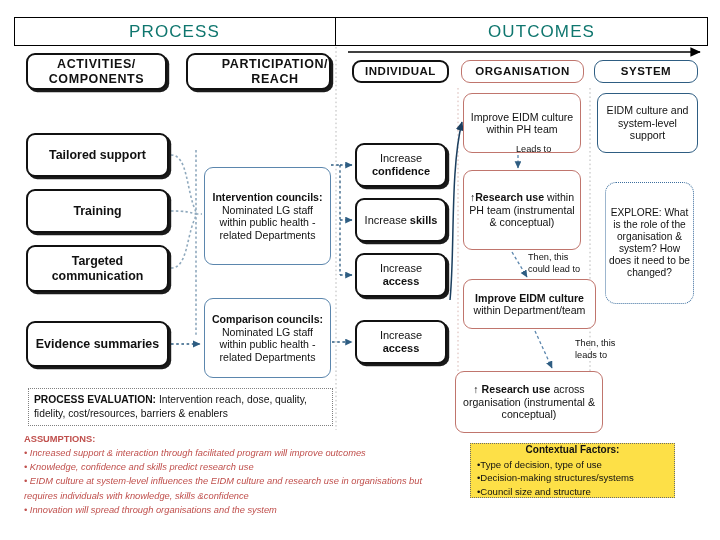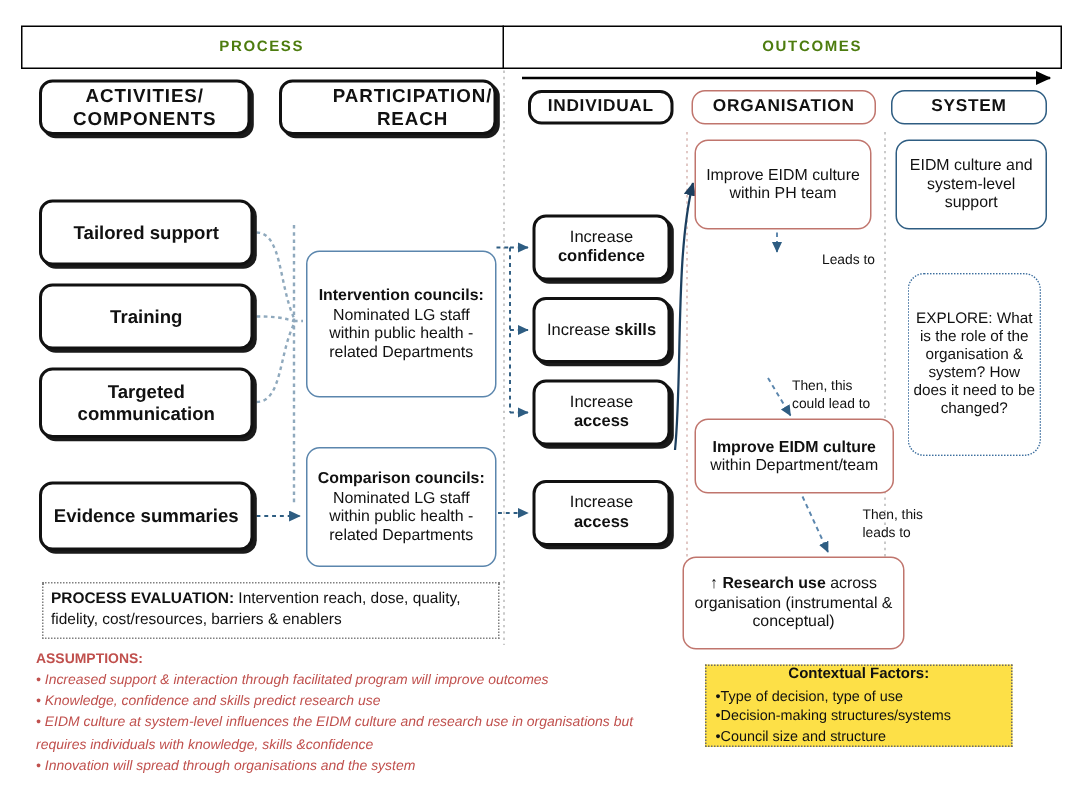--- a/index.html
+++ b/index.html
@@ -4,21 +4,21 @@
 <style>
   html,body{margin:0;padding:0;background:#ffffff;}
   body{width:720px;height:540px;position:relative;overflow:hidden;
        font-family:"Liberation Sans","DejaVu Sans",sans-serif;color:#111;}
   #canvas{position:absolute;left:0;top:0;width:720px;height:540px;}
   .abs{position:absolute;box-sizing:border-box;}
 
   
   .hdr-band{left:14px;top:17px;width:694px;height:29px;border:1.5px solid #000;background:#fff;}
   .hdr-cell{display:flex;align-items:center;justify-content:center;
-            font-weight:bold;font-size:10px;letter-spacing:1.1px;color:#4d7c0f;}
+            font-weight:normal;font-size:17px;letter-spacing:1.1px;color:#0f766e;}
   .hdr-left{left:14px;top:17px;width:321px;height:29px;}
   .hdr-right{left:335px;top:17px;width:373px;height:29px;padding-left:40px;}
   .hdr-split{left:335px;top:17px;width:0;height:29px;border-left:1.5px solid #000;}
 
   
   .rbox{display:flex;align-items:center;justify-content:center;text-align:center;
         border-radius:9px;background:#fff;line-height:1.18;}
   .blk{border:2.2px solid #111;box-shadow:2.2px 2.2px 0 #1a1a1a;}
   .blk-ns{border:2.2px solid #111;}
   .red{border:1.6px solid #c0756d;}
@@ -76,21 +76,21 @@
   .b-eidmsys{left:597px;top:93px;width:101px;height:60px;font-size:10.6px;padding:3px 5px;}
   .b-explore{left:605px;top:182px;width:89px;height:122px;border:1.6px dotted #3c6e9e;
              border-radius:11px;font-size:10.2px;padding:4px 3px;}
 
   .ctxbox{left:470px;top:443px;width:205px;height:55px;border:1.3px dotted #6b6b6b;
           font-size:9.6px;line-height:1.38;padding:4px 6px;text-align:left;
           display:flex;flex-direction:column;justify-content:center;background:#fde047;}
   .ctxbox .ttl{font-weight:bold;text-align:center;font-size:10px;margin-bottom:1px;}
 
   .lbl{font-size:9.2px;color:#111;line-height:1.25;}
-  .lbl-leads{left:516px;top:168px;width:60px;margin-left:32px;}
+  .lbl-leads{left:516px;top:144px;width:60px;}
   .lbl-then1{left:528px;top:252px;width:62px;text-align:left;}
   .lbl-then2{left:575px;top:338px;width:64px;text-align:left;}
 </style>
 </head>
 <body>
 
 <div id="canvas">
 
   <svg class="abs" style="left:0;top:0;width:720px;height:540px;">
     <defs>
@@ -181,20 +181,23 @@
   </div>
   <div class="abs rbox blk b-acc1">
     <div><span>Increase </span><br><b>access</b></div>
   </div>
   <div class="abs rbox blk b-acc2">
     <div><span>Increase </span><br><b>access</b></div>
   </div>
 
   <div class="abs rbox red b-impcult">Improve EIDM culture within PH team</div>
 
+  <div class="abs rbox red b-resph">
+    <div><b>↑Research use</b><span> within PH team (instrumental &amp; conceptual)</span></div>
+  </div>
 
   <div class="abs rbox red b-impdep">
     <div><b>Improve EIDM culture</b><span> within Department/team</span></div>
   </div>
 
   <div class="abs rbox red b-resorg">
     <div><b>↑ Research use</b><span> across organisation (instrumental &amp; conceptual)</span></div>
   </div>
 
   <div class="abs rbox blue b-eidmsys">EIDM culture and system-level support</div>

